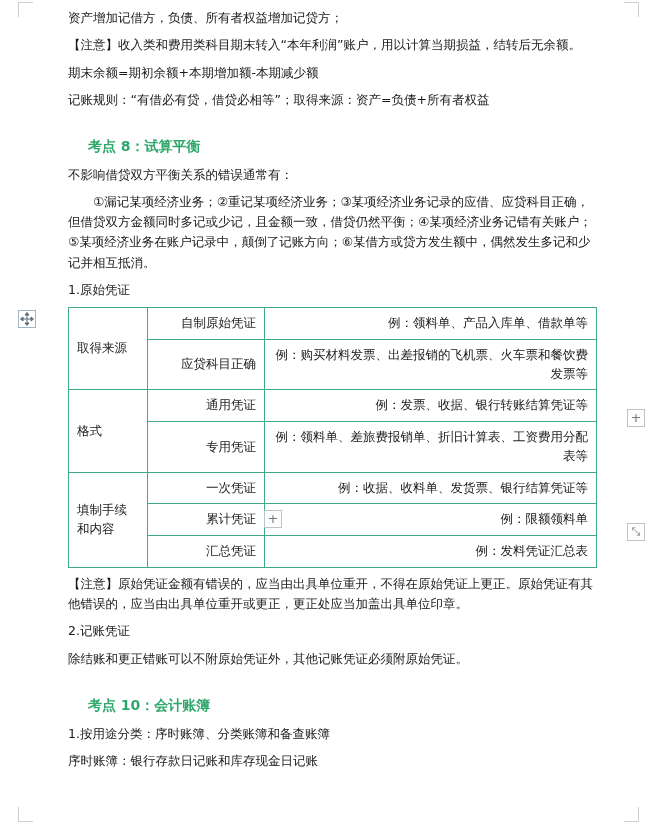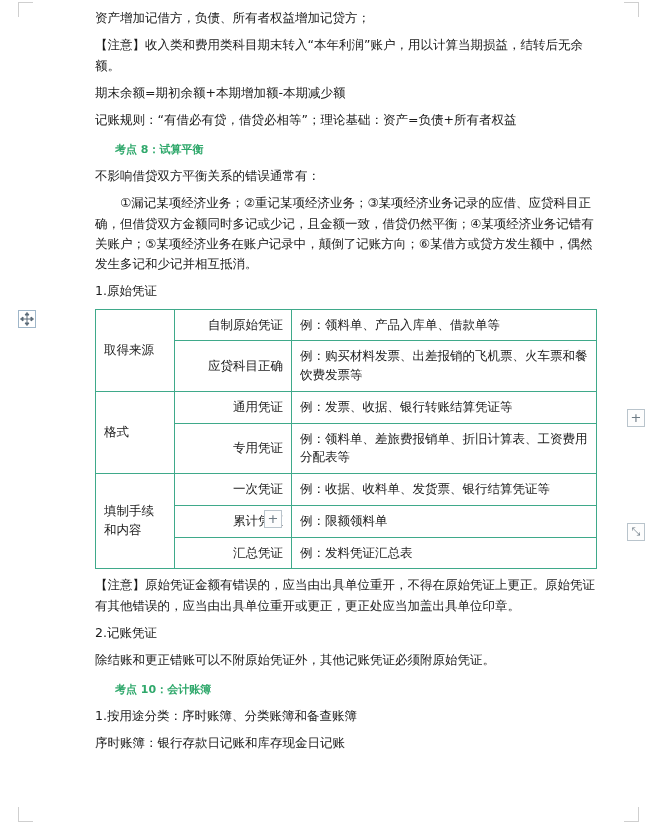--- a/index.html
+++ b/index.html
@@ -14,21 +14,21 @@
     font-size: 12.5px;
     color: #1a1a1a;
     overflow: hidden;
     position: relative;
   }
   .page {
     position: relative;
     width: 657px;
     height: 824px;
     box-sizing: border-box;
-    padding: 8px 60px 0 95px;
+    padding: 8px 60px 0 68px;
   }
   
   .corner {
     position: absolute;
     width: 14px;
     height: 14px;
     border-color: #cfcfcf;
     border-style: solid;
     border-width: 0;
   }
@@ -40,22 +40,22 @@
   p {
     margin: 0 0 7px 0;
     line-height: 1.62;
   }
   .indent {
     text-indent: 2em;
   }
   .heading {
     color: #2fa86b;
     font-weight: bold;
-    margin: 11px 0 7px 20px;
-    font-size: 11px;
+    margin: 25px 0 7px 20px;
+    font-size: 14px;
   }
   .tbl-wrap {
     margin: 4px 0 6px 0;
     position: relative;
   }
   table.orig {
     border-collapse: collapse;
     width: 100%;
     border: 1px solid #3fa98a;
     font-size: 12.5px;
@@ -68,21 +68,21 @@
   }
   td.cat {
     width: 62px;
   }
   td.sub {
     width: 100px;
     text-align: right;
     white-space: nowrap;
   }
   td.ex {
-    text-align: left;
+    text-align: right;
   }
   
   .move-handle {
     position: absolute;
     left: 18px;
     top: 310px;
     width: 18px;
     height: 18px;
     border: 1px solid #9fb6c9;
     background: #ffffff;
@@ -125,21 +125,21 @@
 <div class="page">
 
   <div class="corner tl"></div>
   <div class="corner tr"></div>
   <div class="corner bl"></div>
   <div class="corner br"></div>
 
   <p>资产增加记借方，负债、所有者权益增加记贷方；</p>
   <p>【注意】收入类和费用类科目期末转入“本年利润”账户，用以计算当期损益，结转后无余额。</p>
   <p>期末余额=期初余额+本期增加额-本期减少额</p>
-  <p>记账规则：“有借必有贷，借贷必相等”；理论基础：资产=负债+所有者权益</p>
+  <p>记账规则：“有借必有贷，借贷必相等”；取得来源：资产=负债+所有者权益</p>
 
   <p class="heading">考点 8：试算平衡</p>
   <p>不影响借贷双方平衡关系的错误通常有：</p>
   <p class="indent">①漏记某项经济业务；②重记某项经济业务；③某项经济业务记录的应借、应贷科目正确，但借贷双方金额同时多记或少记，且金额一致，借贷仍然平衡；④某项经济业务记错有关账户；⑤某项经济业务在账户记录中，颠倒了记账方向；⑥某借方或贷方发生额中，偶然发生多记和少记并相互抵消。</p>
 
   <p>1.原始凭证</p>
 
   <div class="tbl-wrap">
     <table class="orig">
       <tbody>

